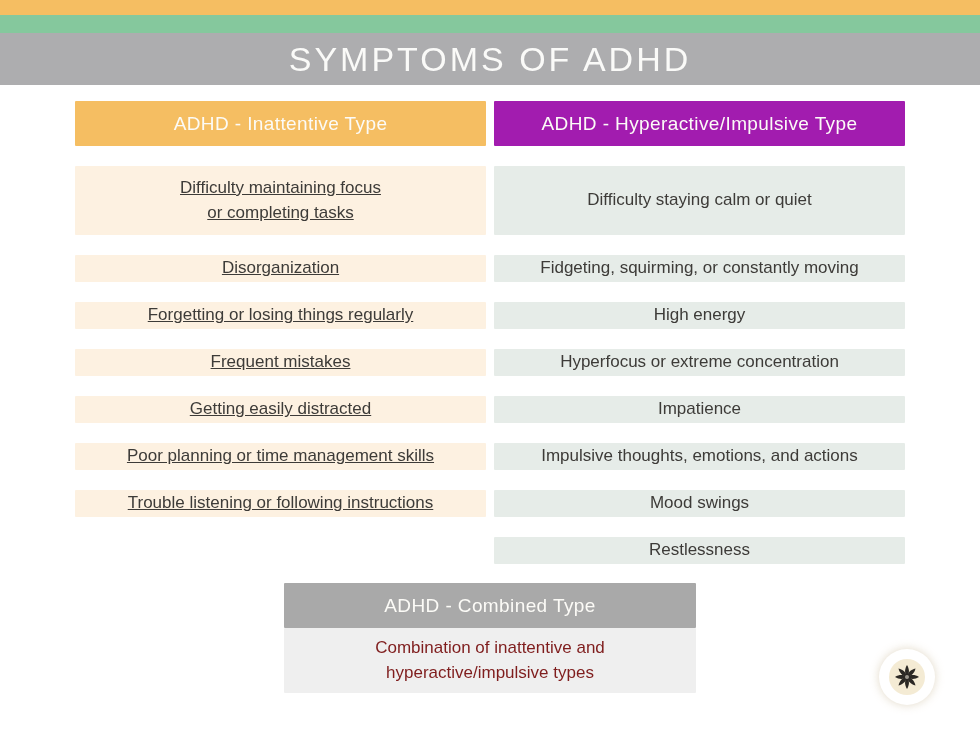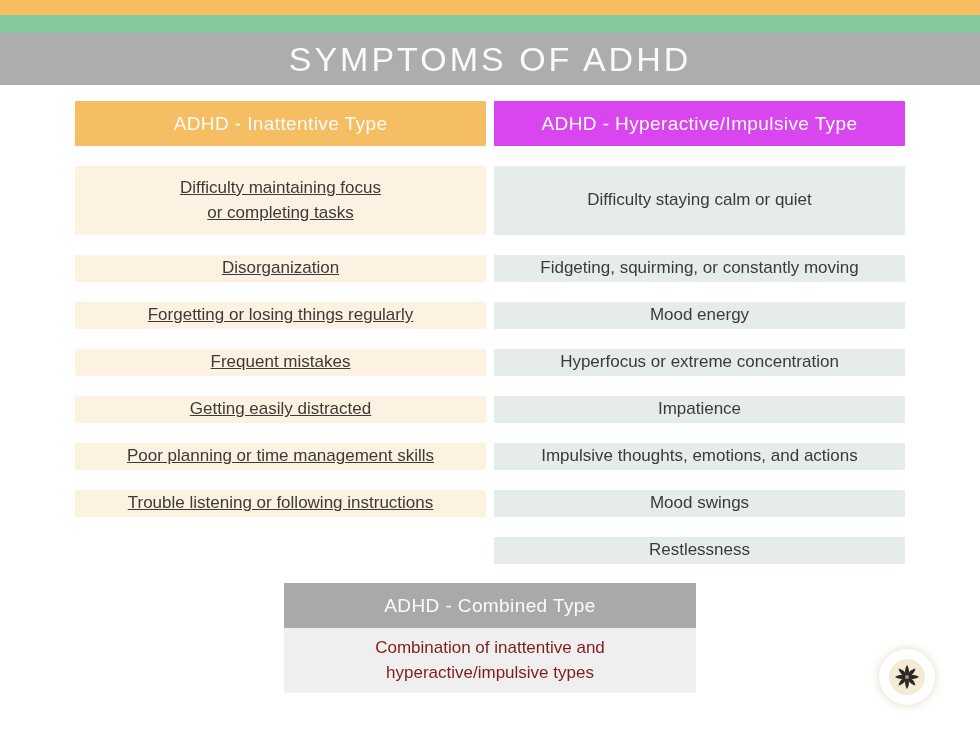--- a/index.html
+++ b/index.html
@@ -58,21 +58,21 @@
     display: flex;
     align-items: center;
     justify-content: center;
     color: #FCFBF7;
     font-size: 19px;
     font-weight: 500;
     letter-spacing: 0.4px;
     border-radius: 1px;
   }
   .col-header.orange { background: #F5BE62; }
-  .col-header.green  { background: #d946ef; }
+  .col-header.green  { background: #a21caf; }
   .col-header.gray   { background: #A9A9A9; }
   .cell {
     height: 27px;
     display: flex;
     align-items: center;
     justify-content: center;
     text-align: center;
     font-size: 17px;
     color: #3D3B38;
     line-height: 1.45;
@@ -136,21 +136,21 @@
       <div class="cell cream">Frequent mistakes</div>
       <div class="cell cream">Getting easily distracted</div>
       <div class="cell cream">Poor planning or time management skills</div>
       <div class="cell cream">Trouble listening or following instructions</div>
     </section>
 
     <section class="col">
       <div class="col-header green">ADHD - Hyperactive/Impulsive Type</div>
       <div class="cell sage tall">Difficulty staying calm or quiet</div>
       <div class="cell sage">Fidgeting, squirming, or constantly moving</div>
-      <div class="cell sage">Mood energy</div>
+      <div class="cell sage">High energy</div>
       <div class="cell sage">Hyperfocus or extreme concentration</div>
       <div class="cell sage">Impatience</div>
       <div class="cell sage">Impulsive thoughts, emotions, and actions</div>
       <div class="cell sage">Mood swings</div>
       <div class="cell sage">Restlessness</div>
     </section>
 
   </main>
 
   <section class="combined">

